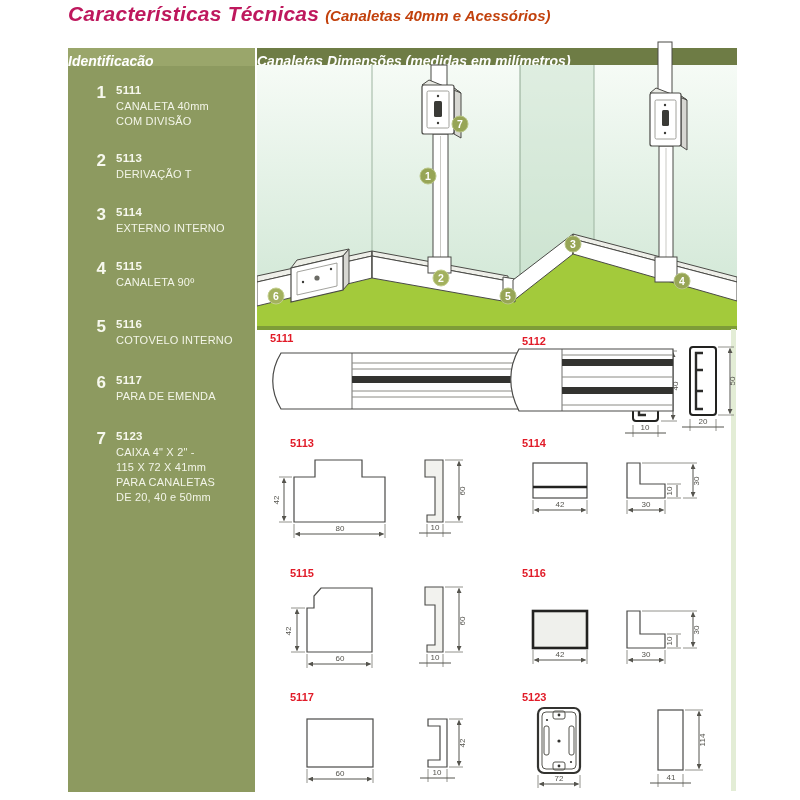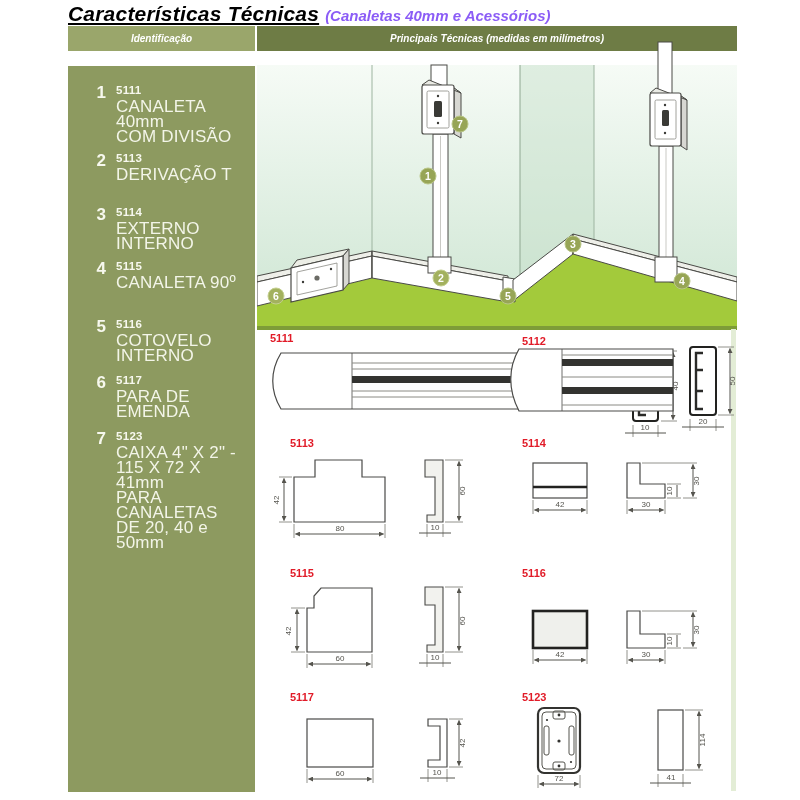--- a/index.html
+++ b/index.html
@@ -1,34 +1,34 @@
 <!DOCTYPE html>
 <html><head>
 <meta charset="utf-8">
 <style>
   html,body{margin:0;padding:0;background:#fff;}
   #page{position:relative;width:800px;height:800px;background:#fff;overflow:hidden;
         font-family:"Liberation Sans",sans-serif;}
   
   #title{position:absolute;left:68px;top:2px;white-space:nowrap;font-style:italic;font-weight:bold;}
-  #title .main{font-size:21px;color:#000000;letter-spacing:.2px;text-decoration:underline;}
-  #title .suffix{font-size:15px;color:#8b5cf6;margin-left:6px;}
+  #title .main{font-size:21px;color:#be185d;letter-spacing:.2px;}
+  #title .suffix{font-size:15px;color:#c2410c;margin-left:6px;}
   
-  .hbar{position:absolute;top:26px;height:25px;display:flex;align-items:center;justify-content:center;
-        color:#fff;font-style:italic;font-weight:bold;font-size:10px;}
+  .hbar{position:absolute;top:48px;height:25px;display:flex;align-items:center;
+        color:#fff;font-style:italic;font-weight:bold;font-size:14px;}
   #hbar-left{left:68px;width:187px;background:#9aa66b;}
   #hbar-right{left:257px;width:480px;background:#6e7c45;}
   
   #sidebar{position:absolute;left:68px;top:66px;width:187px;height:726px;background:#8d9a60;}
   .sb-item{position:absolute;left:0;width:187px;display:flex;}
   .sb-num{width:38px;text-align:right;padding-right:10px;color:#f7f8ee;font-weight:bold;
           font-size:17px;line-height:17px;flex:0 0 auto;}
   .sb-body{flex:1;padding-right:6px;}
   .sb-code{color:#f7f8ee;font-weight:bold;font-size:11.5px;line-height:13px;letter-spacing:.3px;}
-  .sb-desc{color:#f3f5e8;font-size:17px;line-height:15px;white-space:pre-line;letter-spacing:.2px;margin-top:2px;}
+  .sb-desc{color:#f3f5e8;font-size:11px;line-height:15px;white-space:pre-line;letter-spacing:.2px;margin-top:2px;}
   
   #illu{position:absolute;left:257px;top:40px;}
   #draw{position:absolute;left:257px;top:325px;}
   svg text{font-family:"Liberation Sans",sans-serif;}
   .code-lbl{font-size:11px;font-weight:bold;fill:#e11b28;}
   .dim{font-size:8px;fill:#55544e;}
   .callout-t{font-size:10.5px;font-weight:bold;fill:#ffffff;}
 </style>
 </head>
 <body>
@@ -36,21 +36,21 @@
 <div id="page">
 
   <div id="title">
     <span class="main">Características Técnicas</span><span class="suffix">(Canaletas 40mm e Acessórios)</span>
   </div>
 
   <div id="hbar-left" class="hbar">
     <span>Identificação</span>
   </div>
   <div id="hbar-right" class="hbar">
-    <span>Principais Técnicas (medidas em milímetros)</span>
+    <span>Canaletas Dimensões (medidas em milímetros)</span>
   </div>
 
   <div id="sidebar">
     <div class="sb-item" style="top:18px">
       <div class="sb-num">1</div>
       <div class="sb-body">
           <div class="sb-code">5111</div>
       <div class="sb-desc">CANALETA 40mm
 COM DIVISÃO</div>
         </div>

